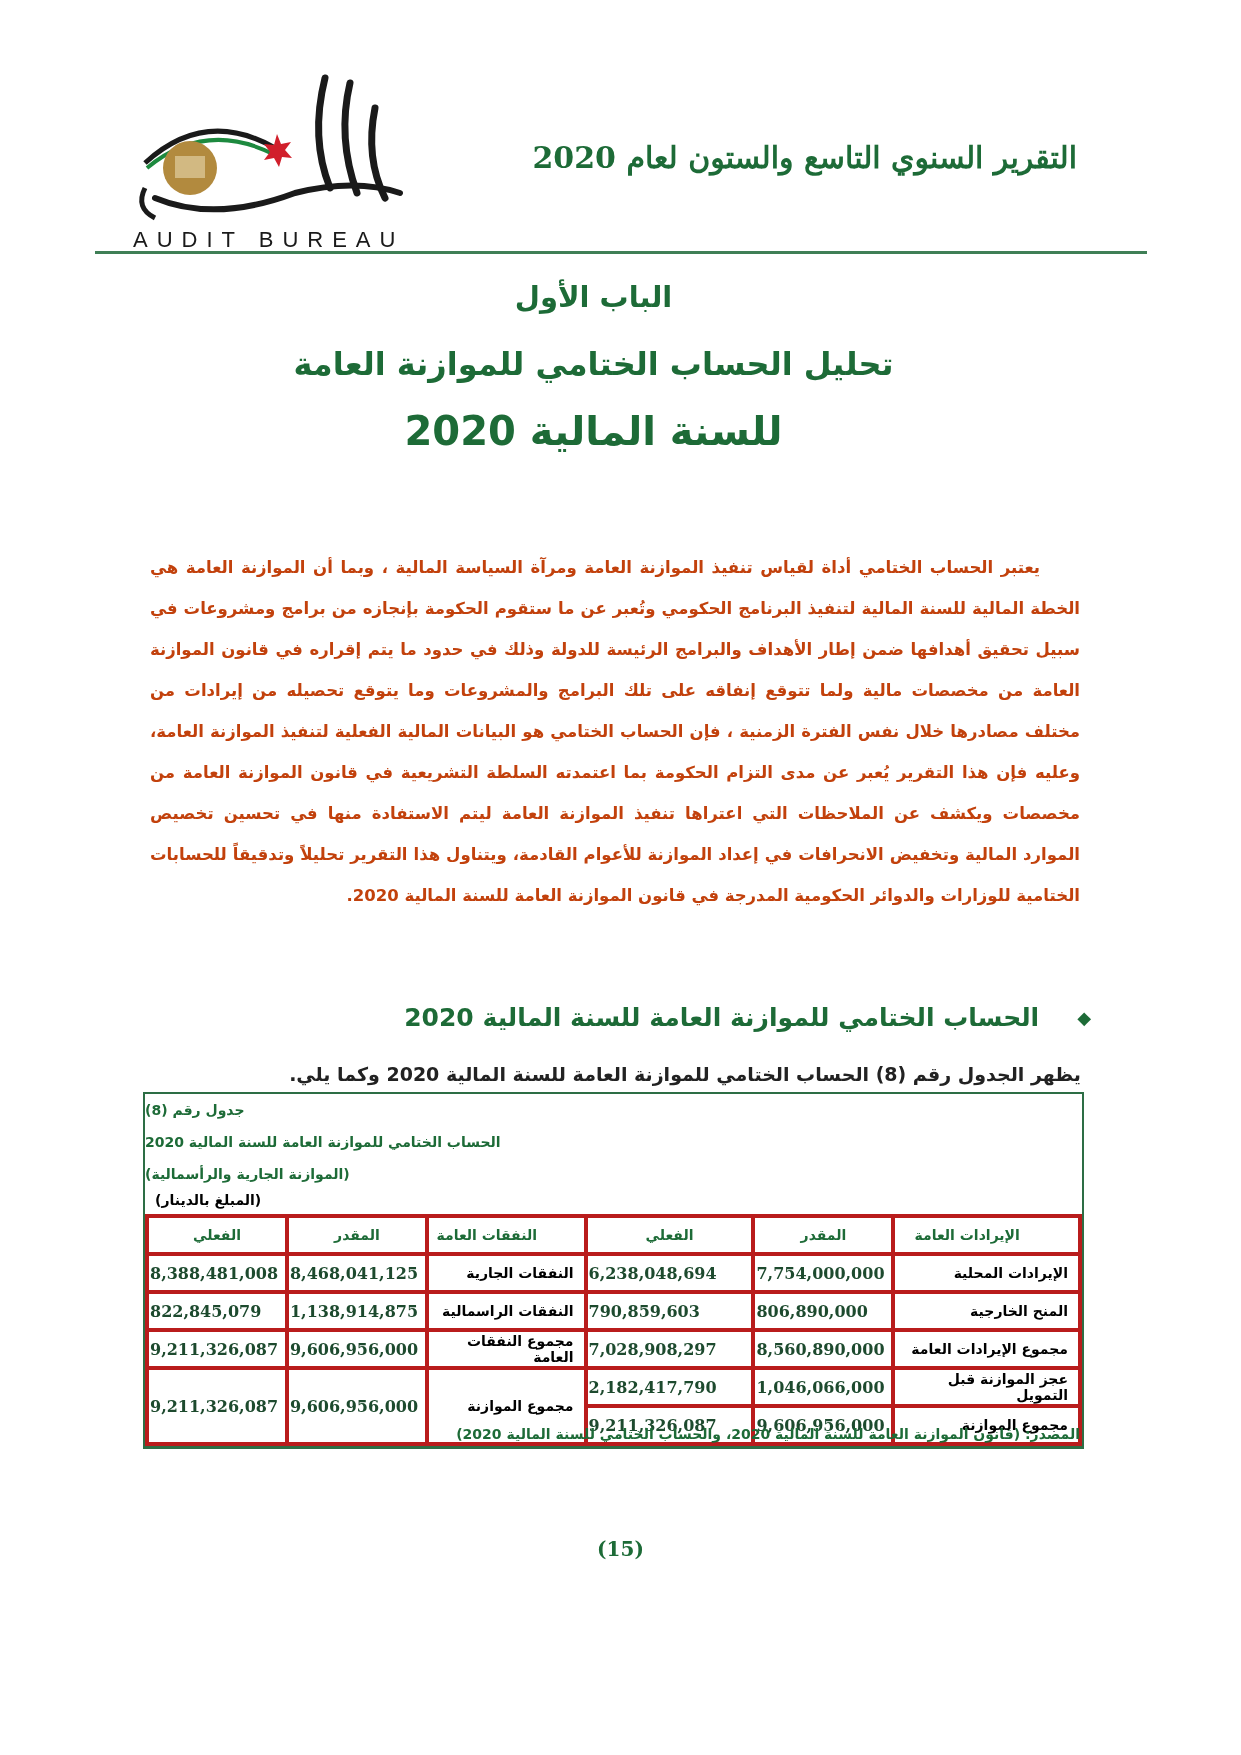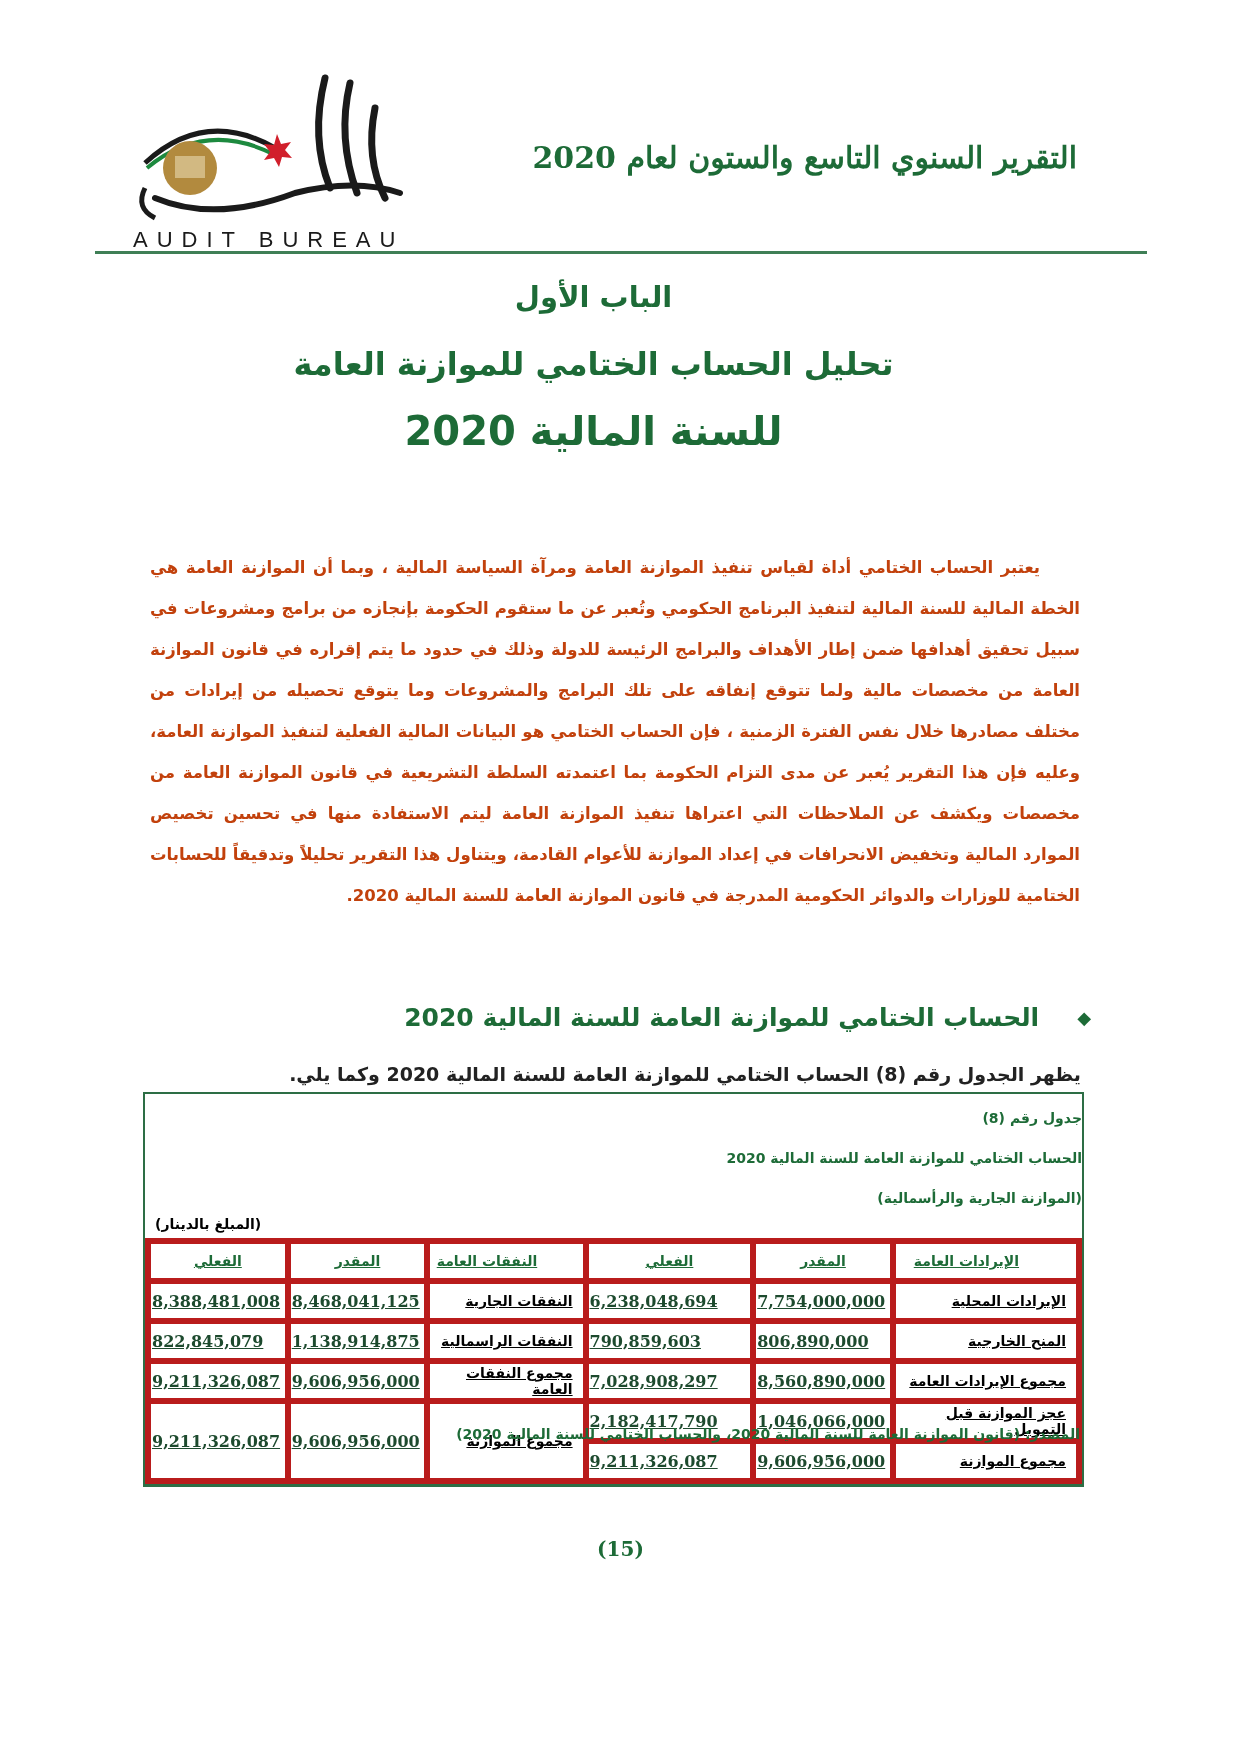--- a/index.html
+++ b/index.html
@@ -23,24 +23,24 @@
       font-size:16.5px; line-height:41px; font-weight:bold; color:#c2410c; text-indent:40px; }
 
   .section-head { position:absolute; right:150px; top:1003px; direction:rtl; display:flex; align-items:center;
       gap:38px; }
   .bullet { color:#1d6b37; font-size:18px; }
   .section-title { color:#1d6b37; font-size:25px; font-weight:bold; }
 
   .intro-line { position:absolute; right:160px; top:1063px; direction:rtl; font-size:19px; font-weight:bold; color:#222; }
 
   .tbl-wrap { position:absolute; left:143px; top:1092px; width:937px; border:2px solid #2d6e45; border-bottom:3px solid #2d6e45; }
-  .tbl-caption { direction:rtl; text-align:right; color:#1d6b37; font-weight:bold; font-size:14px; line-height:32px; padding-top:8px; }
+  .tbl-caption { direction:rtl; text-align:left; color:#1d6b37; font-weight:bold; font-size:14px; line-height:32px; padding-top:0; }
   .unit { direction:rtl; text-align:left; color:#000000; font-weight:bold; font-size:14px; padding:2px 10px 6px; }
   table { width:100%; border-collapse:collapse; direction:rtl; }
-  th, td { border:6px solid #b91c1c; height:32px; font-size:14px;text-decoration:underline; }
+  th, td { border:4px solid #b91c1c; height:32px; font-size:14px; }
   th { color:#1d6b37; font-weight:bold; text-align:center; padding-right:40px; }
   th.c { text-align:center; padding:0; }
   td.lbl { color:#000000; font-weight:bold; text-align:right; padding-right:10px; }
   td.num { font-family:"DejaVu Serif", serif; font-weight:bold; color:#1d4a2e; font-size:16px; text-align:left; }
   .source { position:absolute; left:143px; top:1426px; width:937px; direction:rtl; color:#1d6b37; font-weight:bold; font-size:14px; text-align:right; }
   .page-num { position:absolute; left:0; width:1241px; top:1537px; text-align:center; color:#1d6b37;
       font-family:"DejaVu Serif", serif; font-weight:bold; font-size:20px; }
 </style>
 </head>
 <body>

